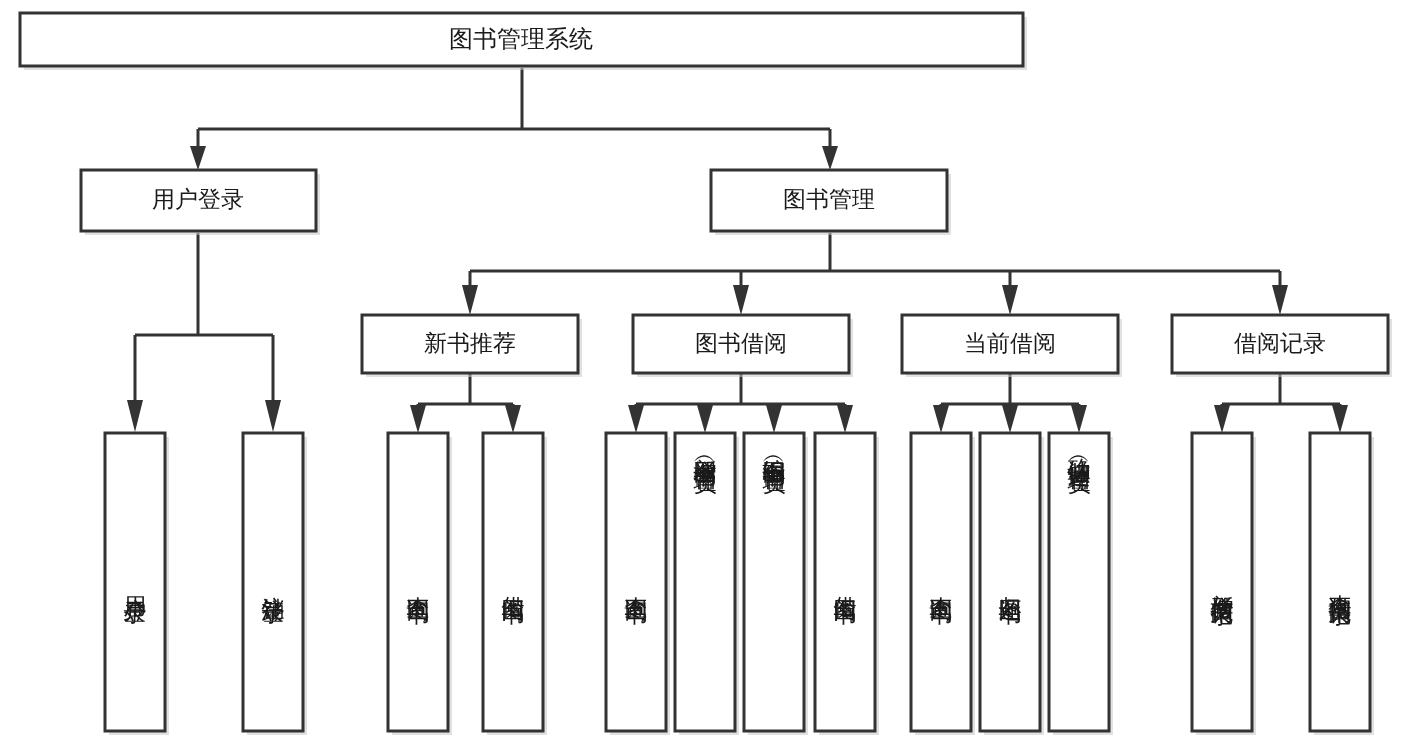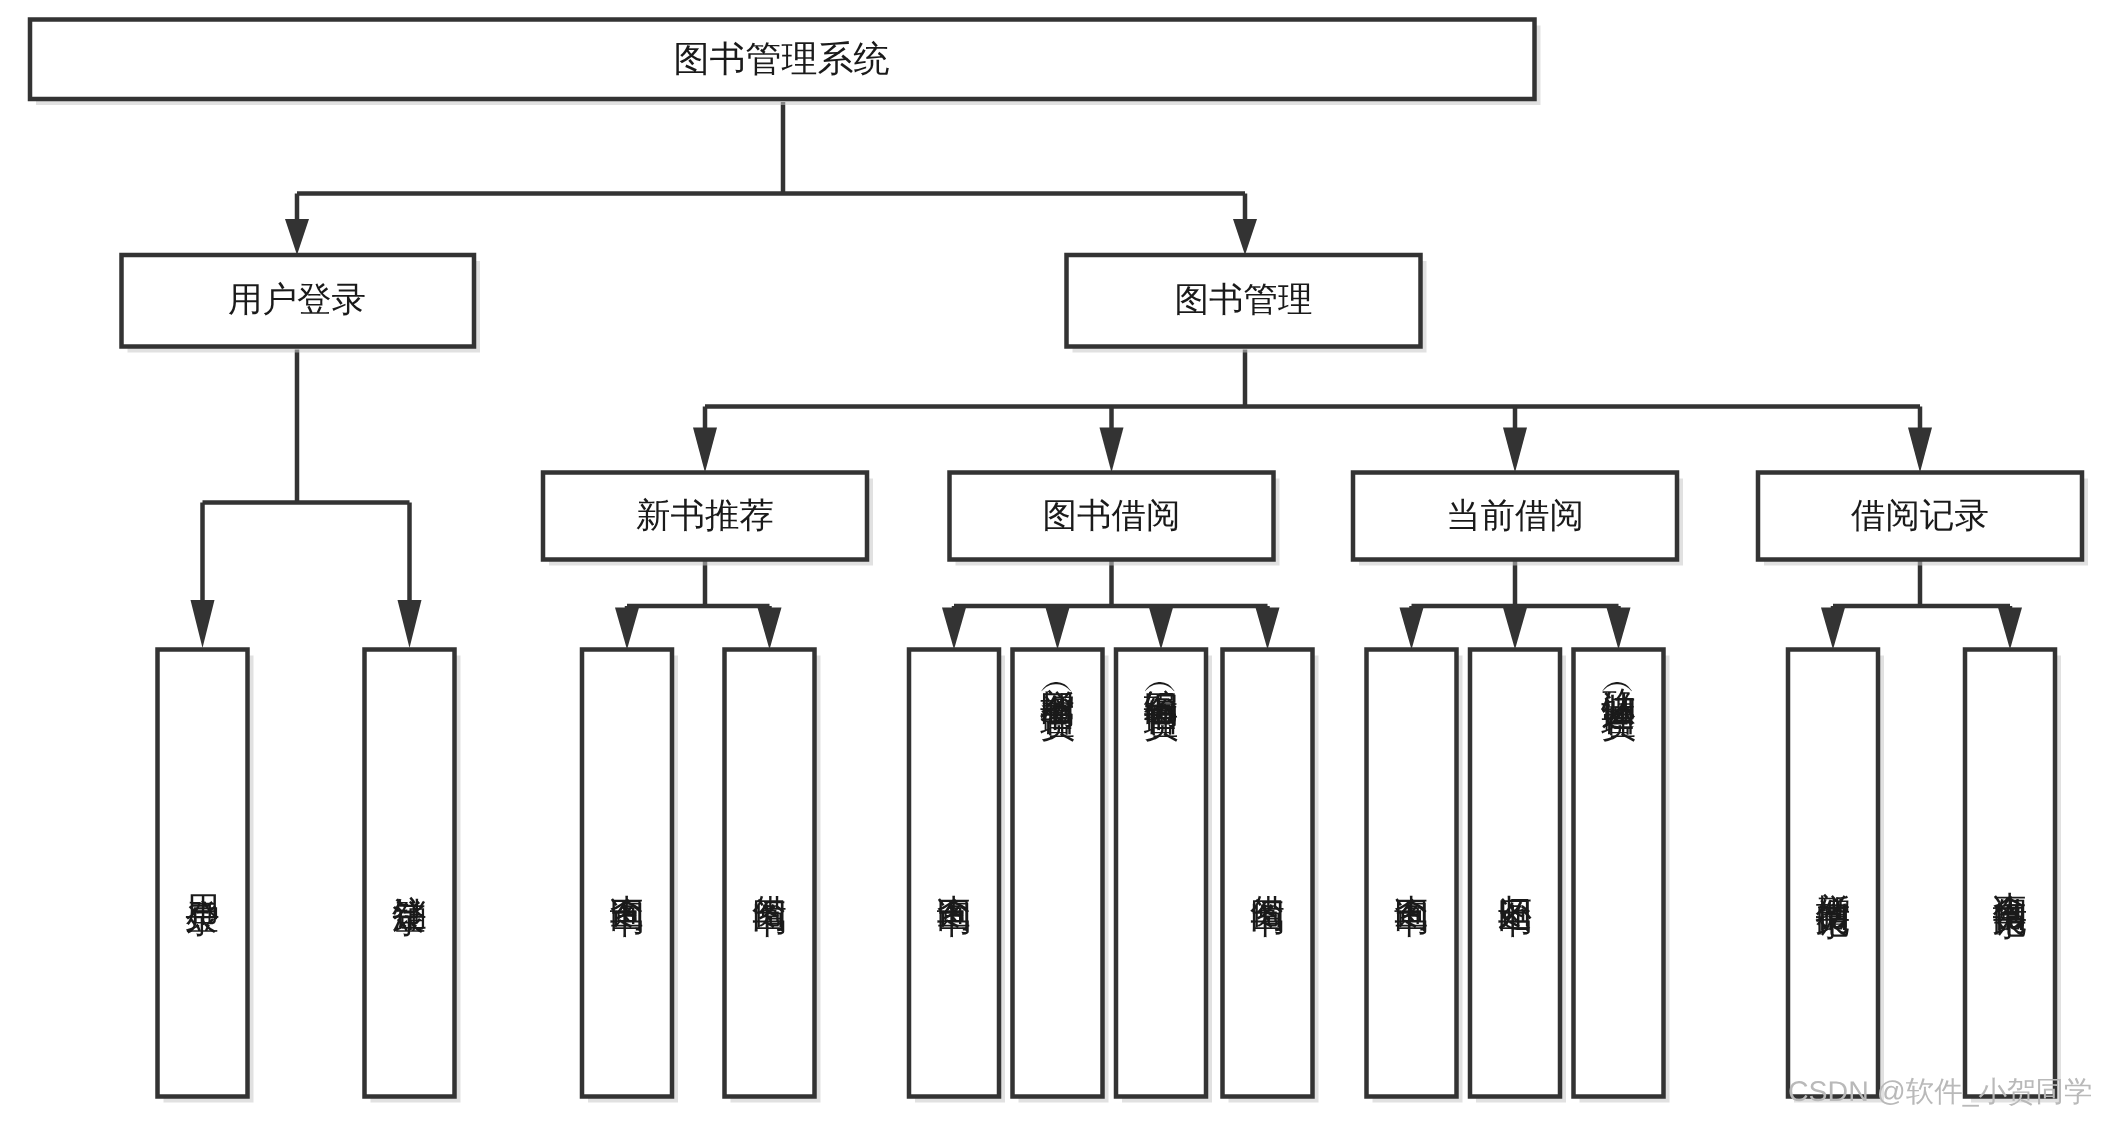--- a/index.html
+++ b/index.html
@@ -251,15 +251,14 @@
   <div class="vlabel" style="left:911px; top:433px; width:60px; height:298px;">查询图书</div>
 
   <div class="vlabel" style="left:980px; top:433px; width:60px; height:298px;">归还图书</div>
 
   <div class="vlabel" style="left:1049px; top:440px; width:60px; height:291px; justify-content:flex-start;">确认归还（管理员）</div>
 
   <div class="vlabel" style="left:1192px; top:433px; width:60px; height:298px;">新增借阅记录</div>
 
   <div class="vlabel" style="left:1310px; top:433px; width:60px; height:298px;">查询借阅记录</div>
 
-  <div id="watermark">CSDN @软件_小贺同学</div>
 
 </div>
 
 </body></html>

